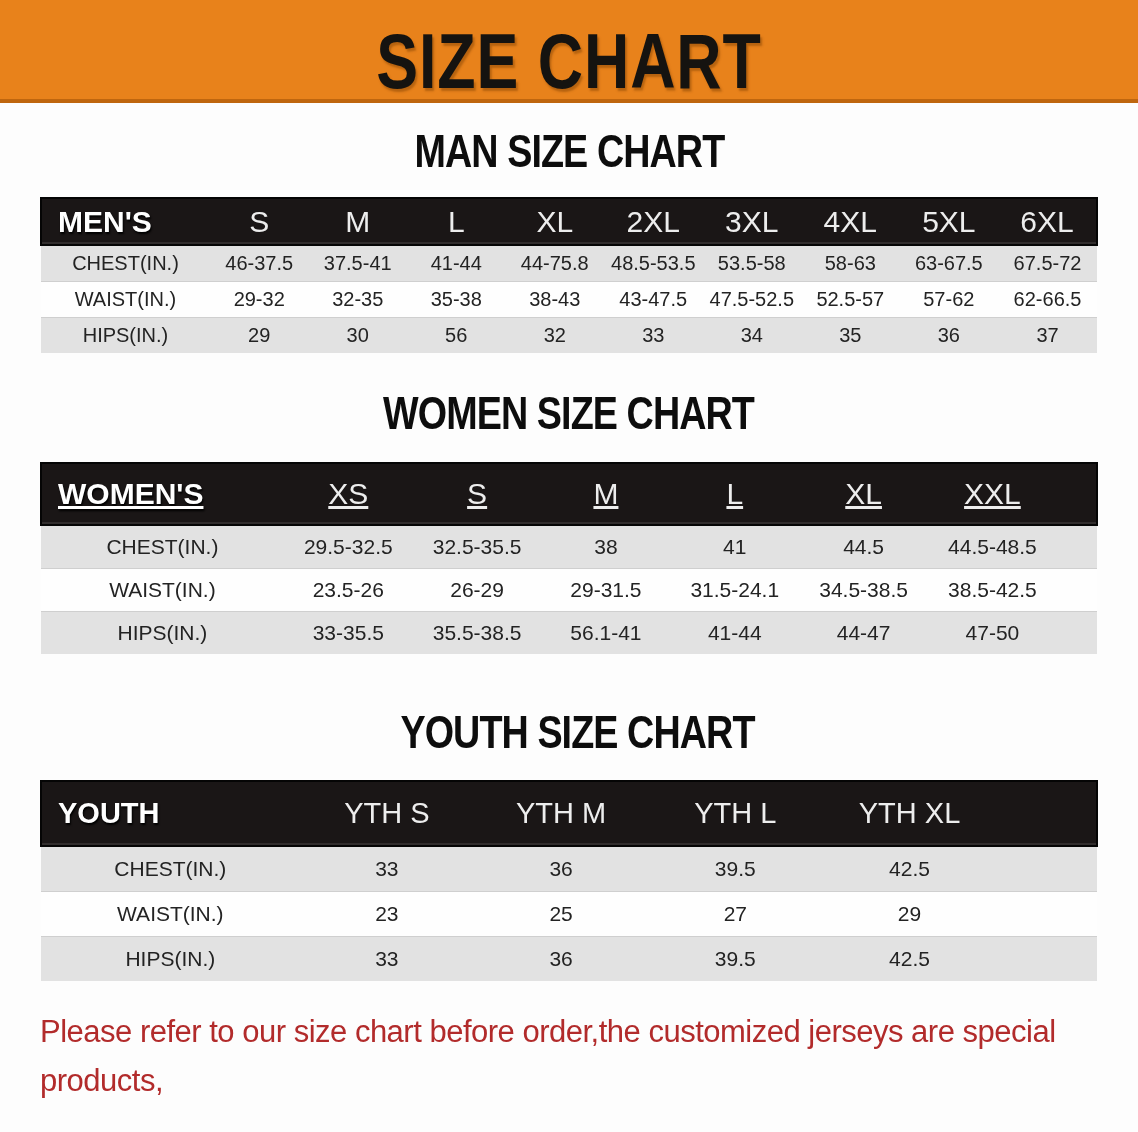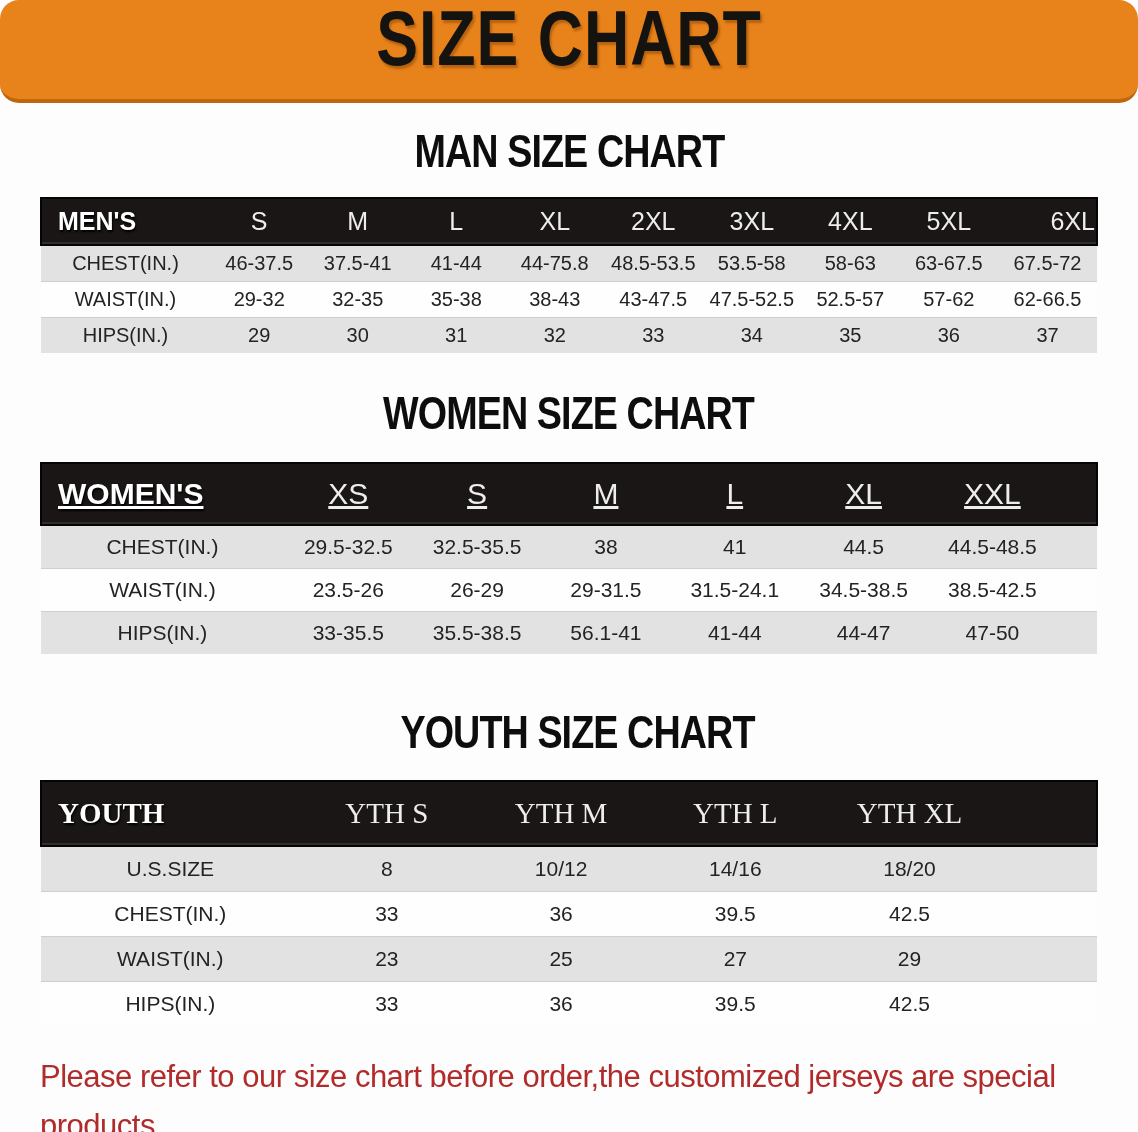--- a/index.html
+++ b/index.html
@@ -7,21 +7,21 @@
     width:1138px;height:1132px;
     background:#fdfdfd;
     font-family:"Liberation Sans",sans-serif;
     overflow:hidden;
   }
   
   .banner{
     height:99px;width:100%;
     background:#e8821b;
     border-bottom:4px solid #bf660e;
-    display:flex;align-items:flex-start;justify-content:center;border-radius:19px;
+    display:flex;align-items:flex-end;justify-content:center;
   }
   .banner-title{
     font-size:66px;font-weight:700;letter-spacing:1px;
     color:#151310;
     transform:scale(0.95,1.18);
     text-shadow:2px 2px 2px rgba(120,60,0,.45);
     white-space:nowrap;
   }
   
   .section-title{
@@ -38,41 +38,41 @@
   }
   tr.header-row{
     background:#1a1616;
   }
   tr.header-row th{
     border-top:2px solid #050505;border-bottom:2px solid #050505;
     box-shadow:inset 0 -2px 0 rgba(255,255,255,.10);
     color:#ededed;font-weight:400;text-align:center;white-space:nowrap;
   }
   tr.header-row th:first-child{border-left:2px solid #050505;}
-  tr.header-row th:last-child{border-right:2px solid #050505;text-align:right;}
+  tr.header-row th:last-child{border-right:2px solid #050505;}
   tr.header-row th.head-label{
     text-align:left;padding-left:16px;font-weight:700;color:#ffffff;
     text-shadow:1px 2px 2px #000;
   }
   tbody td{
     text-align:center;color:#232323;white-space:nowrap;
     border-top:1px solid #cfcfcf;
   }
   tbody tr:nth-child(odd){background:#e2e2e2;}
   tbody tr:nth-child(even){background:#fefefe;}
   
-  .tbl-men tr.header-row th{height:43px;font-size:25px;margin-left:36px;}
+  .tbl-men tr.header-row th{height:43px;font-size:30px;margin-left:36px;}
   .tbl-men th.head-label{font-size:30px;}
   .tbl-men tbody td{height:33px;font-size:20px;}
   
   .tbl-women tr.header-row th{height:58px;font-size:30px;text-decoration:underline;}
   .tbl-women th.head-label{font-size:34px;}
   .tbl-women tbody td{height:40px;font-size:21px;}
   
-  .tbl-youth tr.header-row th{height:61px;font-size:29px;font-family:Liberation Serif, serif;}
+  .tbl-youth tr.header-row th{height:61px;font-size:29px;}
   .tbl-youth th.head-label{font-size:33px;}
   .tbl-youth tbody td{height:42px;font-size:21px;}
   
   .disclaimer{
     margin:26px 0 0 40px;
     color:#b22b2b;
     font-size:31px;line-height:49px;font-weight:400;
     letter-spacing:-0.5px;
   }
 </style>
@@ -136,21 +136,21 @@
       <td>43-47.5</td>
       <td>47.5-52.5</td>
       <td>52.5-57</td>
       <td>57-62</td>
       <td>62-66.5</td>
     </tr>
     <tr>
       <td>HIPS(IN.)</td>
       <td>29</td>
       <td>30</td>
-      <td>31</td>
+      <td>56</td>
       <td>32</td>
       <td>33</td>
       <td>34</td>
       <td>35</td>
       <td>36</td>
       <td>37</td>
     </tr>
   </tbody>
 </table>
 
@@ -233,28 +233,20 @@
       <th class="head-label">YOUTH</th>
       <th>YTH S</th>
       <th>YTH M</th>
       <th>YTH L</th>
       <th>YTH XL</th>
       <th></th>
     </tr>
   </thead>
   <tbody>
     <tr>
-      <td>U.S.SIZE</td>
-      <td>8</td>
-      <td>10/12</td>
-      <td>14/16</td>
-      <td>18/20</td>
-      <td></td>
-    </tr>
-    <tr>
       <td>CHEST(IN.)</td>
       <td>33</td>
       <td>36</td>
       <td>39.5</td>
       <td>42.5</td>
       <td></td>
     </tr>
     <tr>
       <td>WAIST(IN.)</td>
       <td>23</td>

